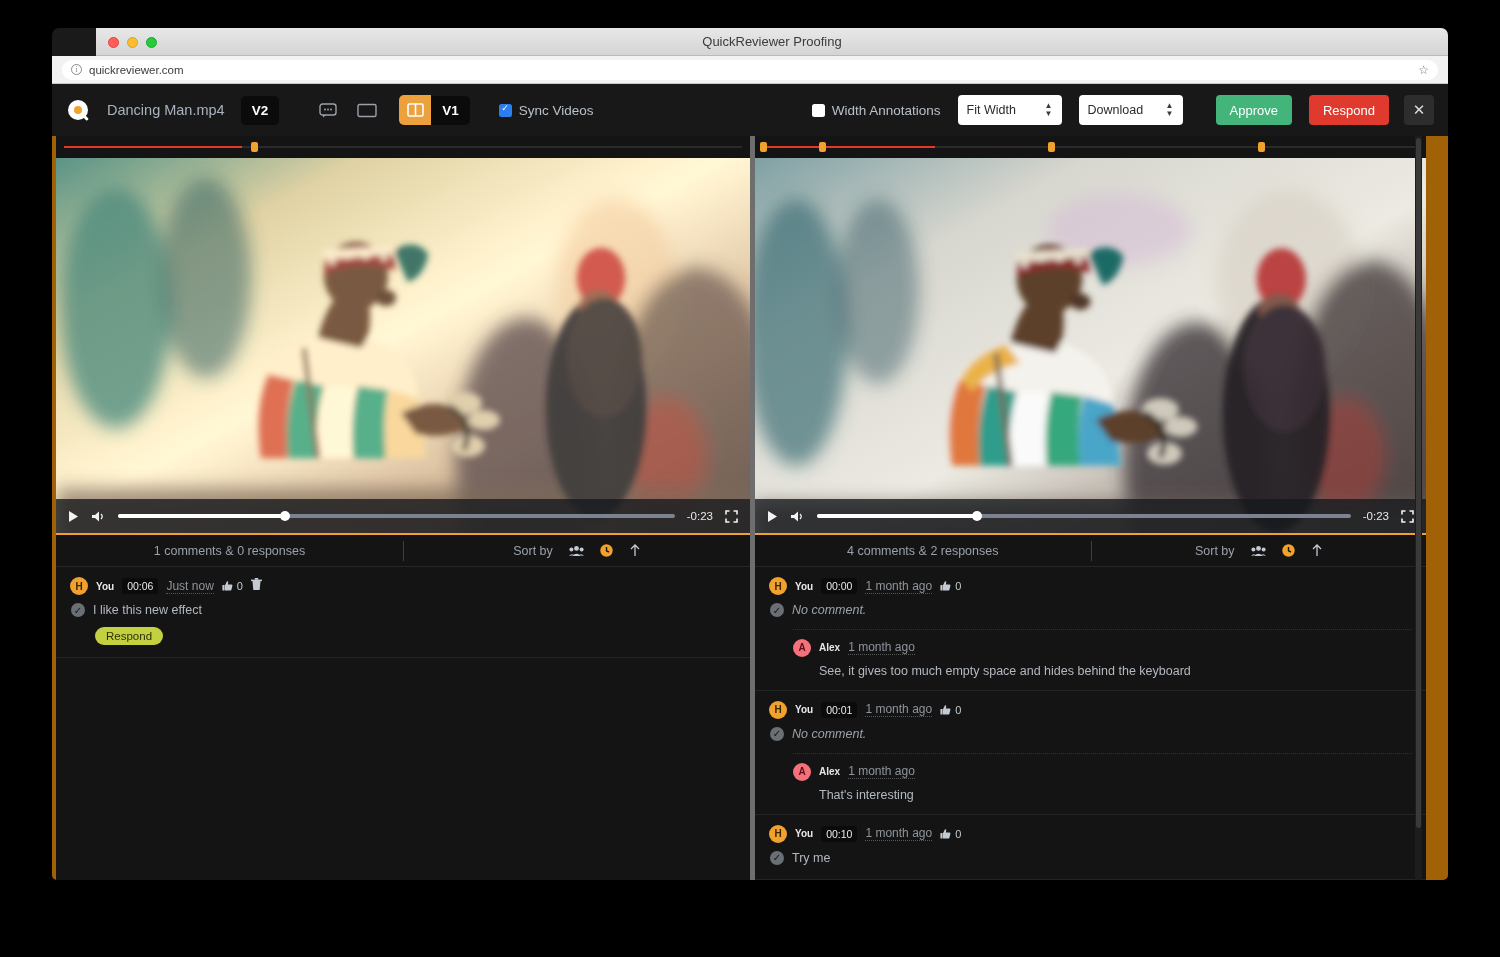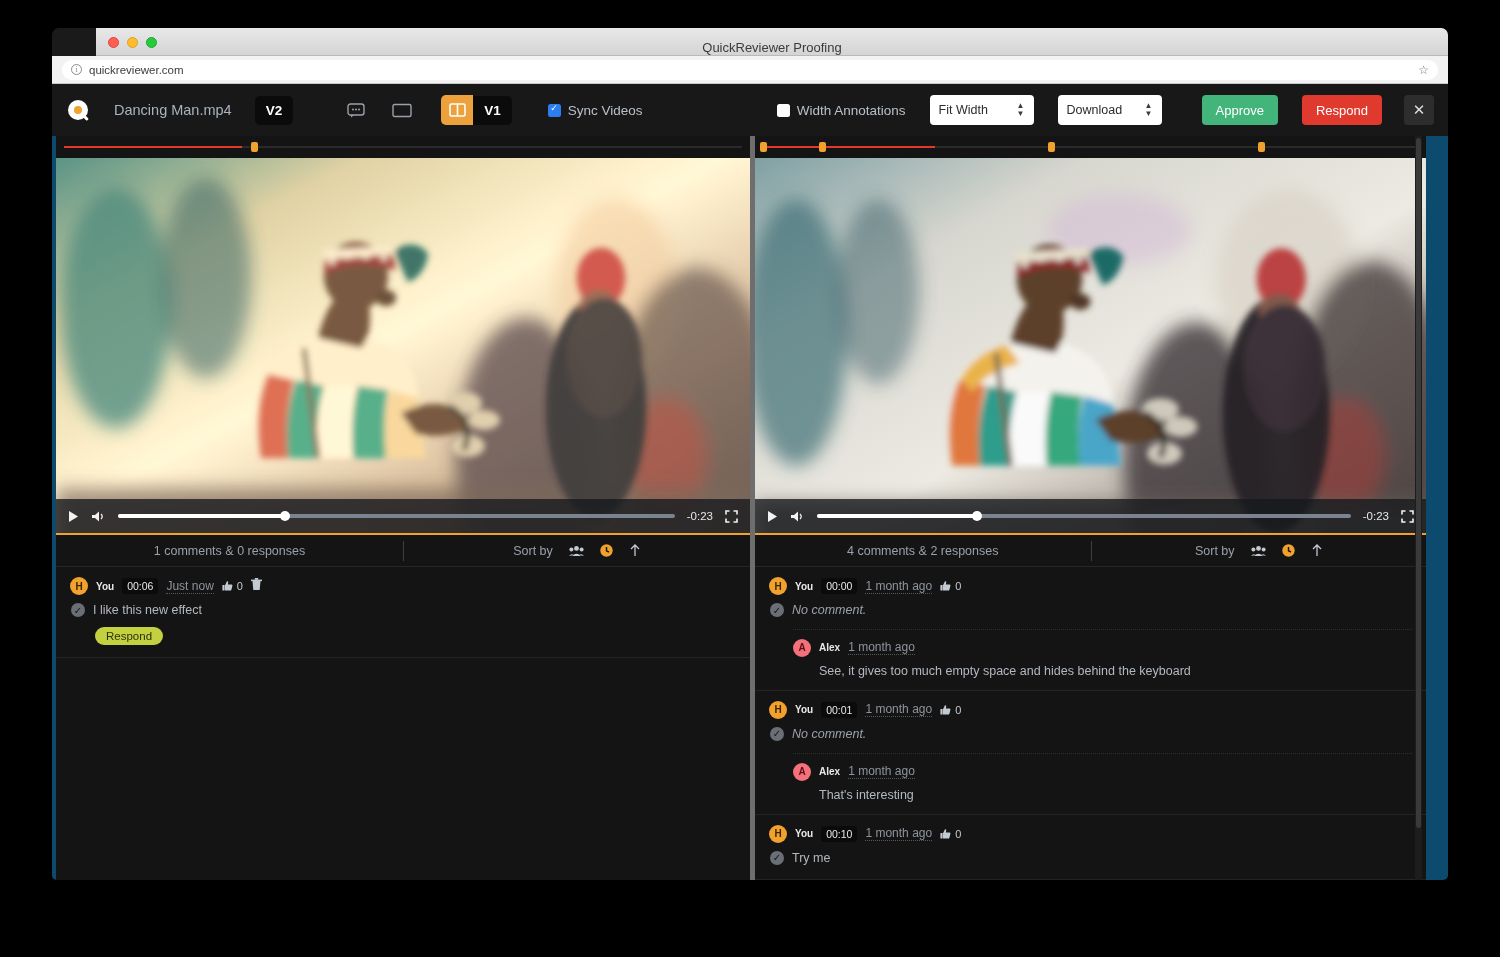--- a/index.html
+++ b/index.html
@@ -8,21 +8,21 @@
 
   
   #window {
     position:absolute; left:52px; top:28px; width:1396px; height:852px;
     background:#1a1a1a; border-radius:7px 7px 5px 5px; overflow:hidden;
     box-shadow:0 18px 50px rgba(0,0,0,.65);
   }
   #titlebar {
     height:28px; background:linear-gradient(#e8e8e8,#d4d4d4);
     border-bottom:1px solid #b9b9b9; position:relative;
-    display:flex; align-items:flex-end;margin-left:44px;
+    display:flex; align-items:center;margin-left:44px;
   }
   .traffic { position:absolute; left:12px; top:9px; display:flex; gap:8px; }
   .dot { width:11px; height:11px; border-radius:50%; }
   .dot.r { background:#ff5f56; border:.5px solid #e0443e; }
   .dot.y { background:#ffbd2e; border:.5px solid #dea123; }
   .dot.g { background:#27c93f; border:.5px solid #1aab29; }
   #win-title { flex:1; text-align:center; font-size:13px; color:#3b3b3b;
     font-family:"Liberation Sans", sans-serif; }
 
   #urlbar { height:28px; background:#f2f2f2; border-bottom:1px solid #c9c9c9;
@@ -34,21 +34,21 @@
     color:#8c8c8c; font-size:8px; line-height:9px; text-align:center;
     font-family:"Liberation Serif", serif; flex:0 0 auto; }
   .star { color:#777; font-size:12px; margin-left:auto; }
 
   
   #app { position:absolute; left:0; top:56px; right:0; bottom:0;
     background:#151515; }
 
   
   #toolbar { height:52px; background:#181818; display:flex; align-items:center;
-    padding:0 14px 0 16px; gap:12px; }
+    padding:0 14px 0 16px; gap:5px; }
   #logo { width:20px; height:20px; border-radius:50%; background:#fff;
     position:relative; flex:0 0 auto; }
   #logo:after { content:""; position:absolute; width:8px; height:8px;
     border-radius:50%; background:#f0a12e; left:6px; top:6px; }
   #logo:before { content:""; position:absolute; width:7px; height:2.5px;
     background:#fff; transform:rotate(45deg); right:-1px; bottom:2px; border-radius:1px;}
   #filename { color:#a9b2bd; font-size:14.5px; margin-left:14px; }
   .verbadge { background:#0b0b0b; color:#fff; font-size:13.5px; font-weight:bold;
     border-radius:5px; padding:7px 11px; margin-left:11px; }
   .tbicon { width:34px; height:30px; display:flex; align-items:center;
@@ -74,21 +74,21 @@
   .sel .arrows { font-size:8px; line-height:8px; color:#3a3a3a; }
   .btn { height:30px; border-radius:4px; color:#fff; font-size:13px;
     display:flex; align-items:center; padding:0 14px; margin-left:12px; }
   .btn.approve { background:#43b57a;margin-left:28px; }
   .btn.reject { background:#e03a2f; }
   .btn.close { background:#2d2d2d; width:30px; justify-content:center;
     padding:0; margin-left:10px; font-size:15px; color:#ddd; }
 
   
   #panes { position:absolute; left:0; top:52px; right:0; bottom:0;
-    background:#0c4a6e; display:flex;text-decoration:underline; }
+    background:#a16207; display:flex;text-decoration:underline; }
   .pane { position:relative; background:#131313; overflow:hidden; }
   #pane-left { width:694px; margin-left:4px; }
   #divider { width:5px; background:#6e6e6e; }
   #pane-right { flex:1; margin-right:22px; }
   #rscroll { position:absolute; right:4px; top:0; bottom:0; width:7px;
     background:#1d1d1d; }
   #rscroll .thumb { position:absolute; left:1px; width:5px; top:2px; height:690px;
     background:#3a3a3a; border-radius:3px; }
 
   

